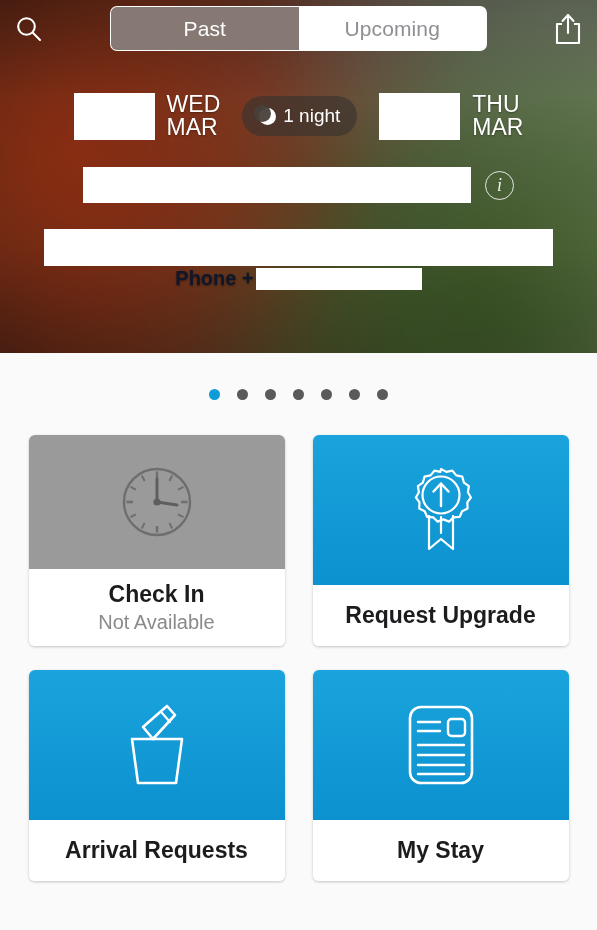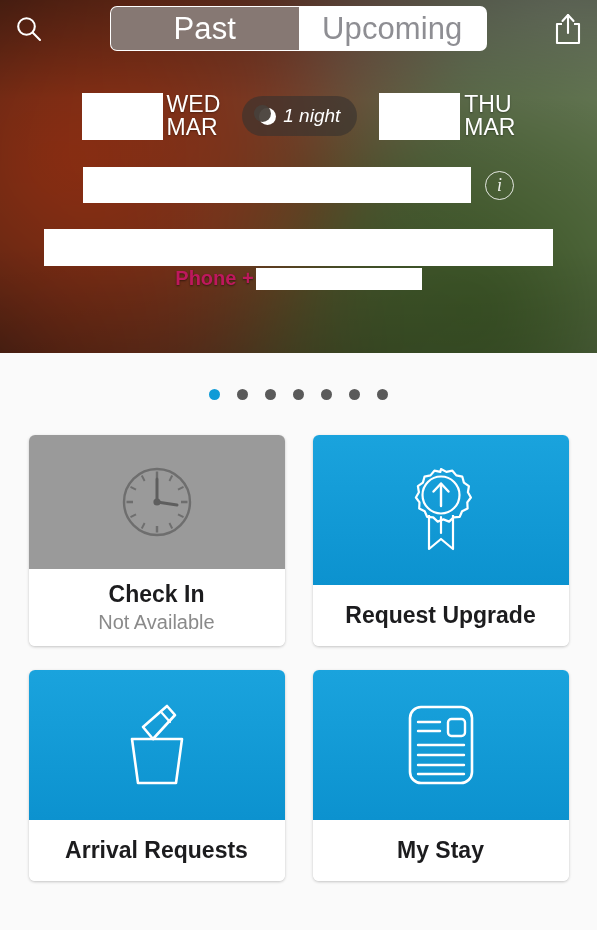--- a/index.html
+++ b/index.html
@@ -47,44 +47,44 @@
   #segctl {
     position:absolute; left:110px; top:6px;
     width:377px; height:45px;
     border:1.6px solid rgba(255,255,255,0.92);
     border-radius:7px;
     display:flex; overflow:hidden;
     background:rgba(255,255,255,0.96);
   }
   .seg {
     flex:1; display:flex; align-items:center; justify-content:center;
-    font-size:31px; letter-spacing:.1px; cursor:pointer; user-select:none;
+    font-size:21px; letter-spacing:.1px; cursor:pointer; user-select:none;
   }
   .seg.active { background:rgba(40,16,8,0.55); color:#ffffff; }
   .seg.inactive { background:#ffffff; color:#8e8e93; }
 
   
   #dates {
     position:absolute; top:88px; left:0; width:597px; height:56px;
     display:flex; align-items:center; justify-content:center; gap:0; z-index:4;
   }
   .dateblk { display:flex; align-items:center; }
   .date-redact { width:81px; height:47px; background:#ffffff; }
   .date-txt {
     display:flex; flex-direction:column; justify-content:center;
-    color:#ffffff; font-size:23px; line-height:23px; padding-left:4px;
+    color:#ffffff; font-size:23px; line-height:23px; padding-left:12px;
     text-shadow:0 1px 2px rgba(0,0,0,0.35);
   }
   #nights-pill {
     margin:0 22px;
     height:40px; padding:0 17px;
     background:rgba(55,50,46,0.62);
     border-radius:20px;
     display:flex; align-items:center; gap:7px;
-    color:#ffffff; font-size:19px;font-style:italic;
+    color:#ffffff; font-size:19px;
   }
   .moon { width:17px; height:17px; position:relative; display:inline-block; }
   .moon::before {
     content:""; position:absolute; inset:0;
     border-radius:50%; background:#ffffff;
   }
   .moon::after {
     content:""; position:absolute; left:-5px; top:-3px;
     width:17px; height:17px; border-radius:50%;
     background:rgba(72,64,58,0.95);
@@ -104,21 +104,21 @@
     font-family:"Liberation Serif", serif; font-style:italic; cursor:pointer;
   }
   #addr-redact {
     position:absolute; top:229px; left:44px;
     width:509px; height:37px; background:#ffffff; z-index:4;
   }
 
   .info-line {
     position:absolute; left:0; width:597px;
     display:flex; align-items:center; justify-content:center;
-    color:#be185d; font-size:20px; font-weight:bold;
+    color:#0f172a; font-size:20px; font-weight:bold;
     text-shadow:0 1px 2px rgba(0,0,0,0.5); z-index:4;
   }
   #phone-line { top:267px; }
   #conf-line  { top:315px; }
   #phone-redact { width:166px; height:22px; background:#ffffff; margin-left:2px; }
   #conf-redact  { width:153px; height:22px; background:#ffffff; margin-left:8px; }
 
   
   #content { position:absolute; top:353px; left:0; width:597px; height:577px; background:#fafafa; }
 

